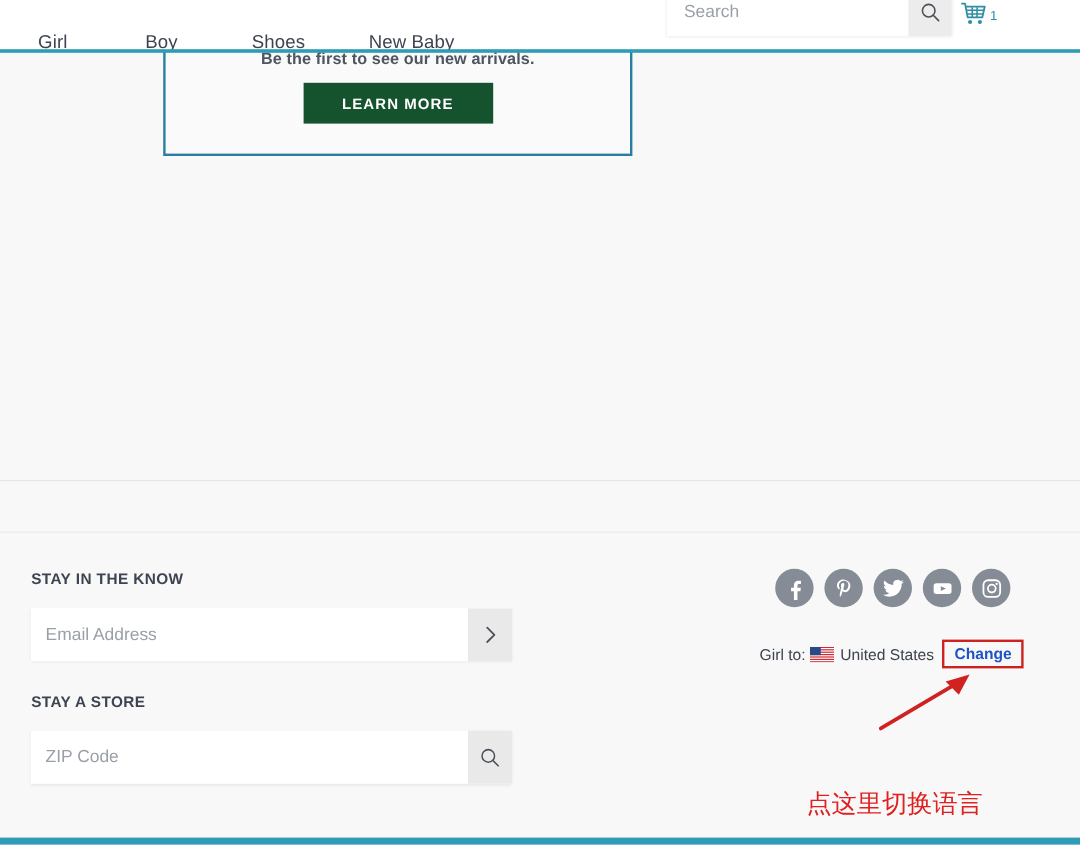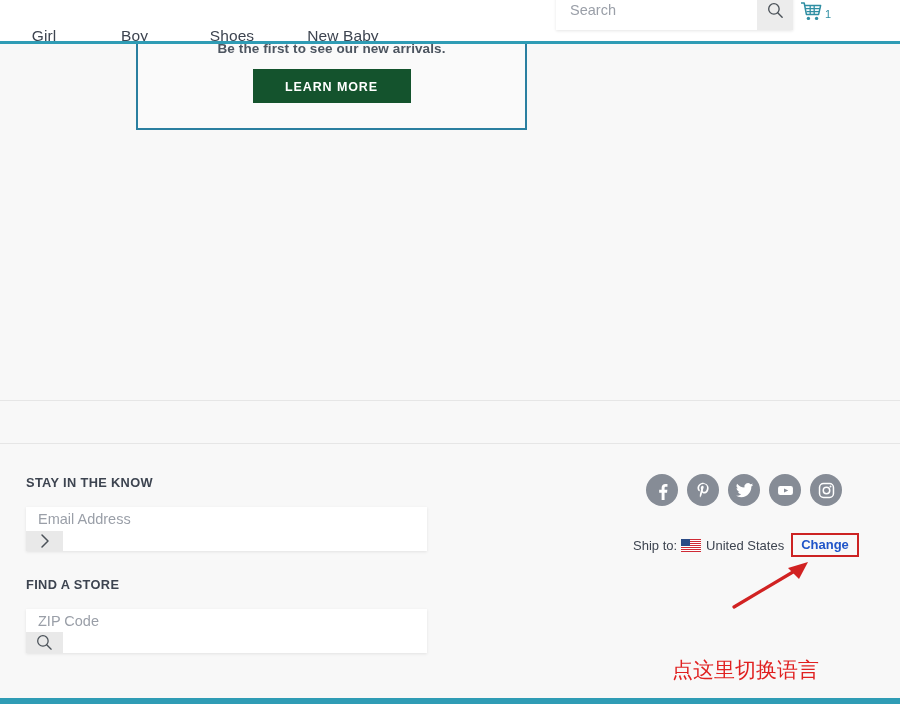--- a/index.html
+++ b/index.html
@@ -177,21 +177,20 @@
   #store-heading { left: 26px; top: 133px; }
 
   .field-group {
     position: absolute;
     left: 26px;
     width: 401px;
     height: 44px;
     display: flex;
     background: #ffffff;
     box-shadow: 0 1px 3px rgba(0,0,0,.09);
-    flex-direction: column;
   }
   #email-group { top: 63px; }
   #zip-group { top: 165px; }
   .field-input {
     flex: 1;
     border: none;
     outline: none;
     background: #ffffff;
     font-family: "Liberation Sans", sans-serif;
     font-size: 14.5px;
@@ -340,21 +339,21 @@
 
   <div class="field-group" id="email-group">
     <input class="field-input" type="text" placeholder="Email Address" style="">
     <button class="field-button">
       <svg width="16" height="18" viewBox="0 0 16 18" fill="none">
         <polyline points="5,3 11,9 5,15" stroke="#4b5259" stroke-width="1.5" fill="none" stroke-linecap="round" stroke-linejoin="round"></polyline>
       </svg>
     </button>
   </div>
 
-  <div class="footer-heading" id="store-heading">FIND A STORE</div>
+  <div class="footer-heading" id="store-heading">STAY A STORE</div>
 
   <div class="field-group" id="zip-group">
     <input class="field-input" type="text" placeholder="ZIP Code" style="">
     <button class="field-button">
       <svg width="19" height="19" viewBox="0 0 24 24" fill="none">
         <circle cx="10" cy="10" r="6.6" stroke="#4b5259" stroke-width="1.6"></circle>
         <line x1="14.8" y1="14.8" x2="20.4" y2="20.4" stroke="#4b5259" stroke-width="1.7" stroke-linecap="round"></line>
       </svg>
     </button>
   </div>
@@ -390,21 +389,21 @@
       <svg width="19" height="19" viewBox="0 0 24 24">
         <rect x="3.2" y="3.2" width="17.6" height="17.6" rx="5" fill="none" stroke="#ffffff" stroke-width="1.9"></rect>
         <circle cx="12" cy="12" r="4.1" fill="none" stroke="#ffffff" stroke-width="1.9"></circle>
         <circle cx="17.1" cy="7" r="1.25" fill="#ffffff"></circle>
       </svg>
     </div>
 
   </div>
 
   <div id="ship-row">
-    <span>Ship to:</span>
+    <span>Girl to:</span>
     <span id="flag-icon">
       <svg width="20" height="13" viewBox="0 0 20 13">
         <rect width="20" height="13" fill="#ffffff"></rect>
         <g fill="#cf2a35">
           <rect y="0" width="20" height="1"></rect>
           <rect y="2" width="20" height="1"></rect>
           <rect y="4" width="20" height="1"></rect>
           <rect y="6" width="20" height="1"></rect>
           <rect y="8" width="20" height="1"></rect>
           <rect y="10" width="20" height="1"></rect>

